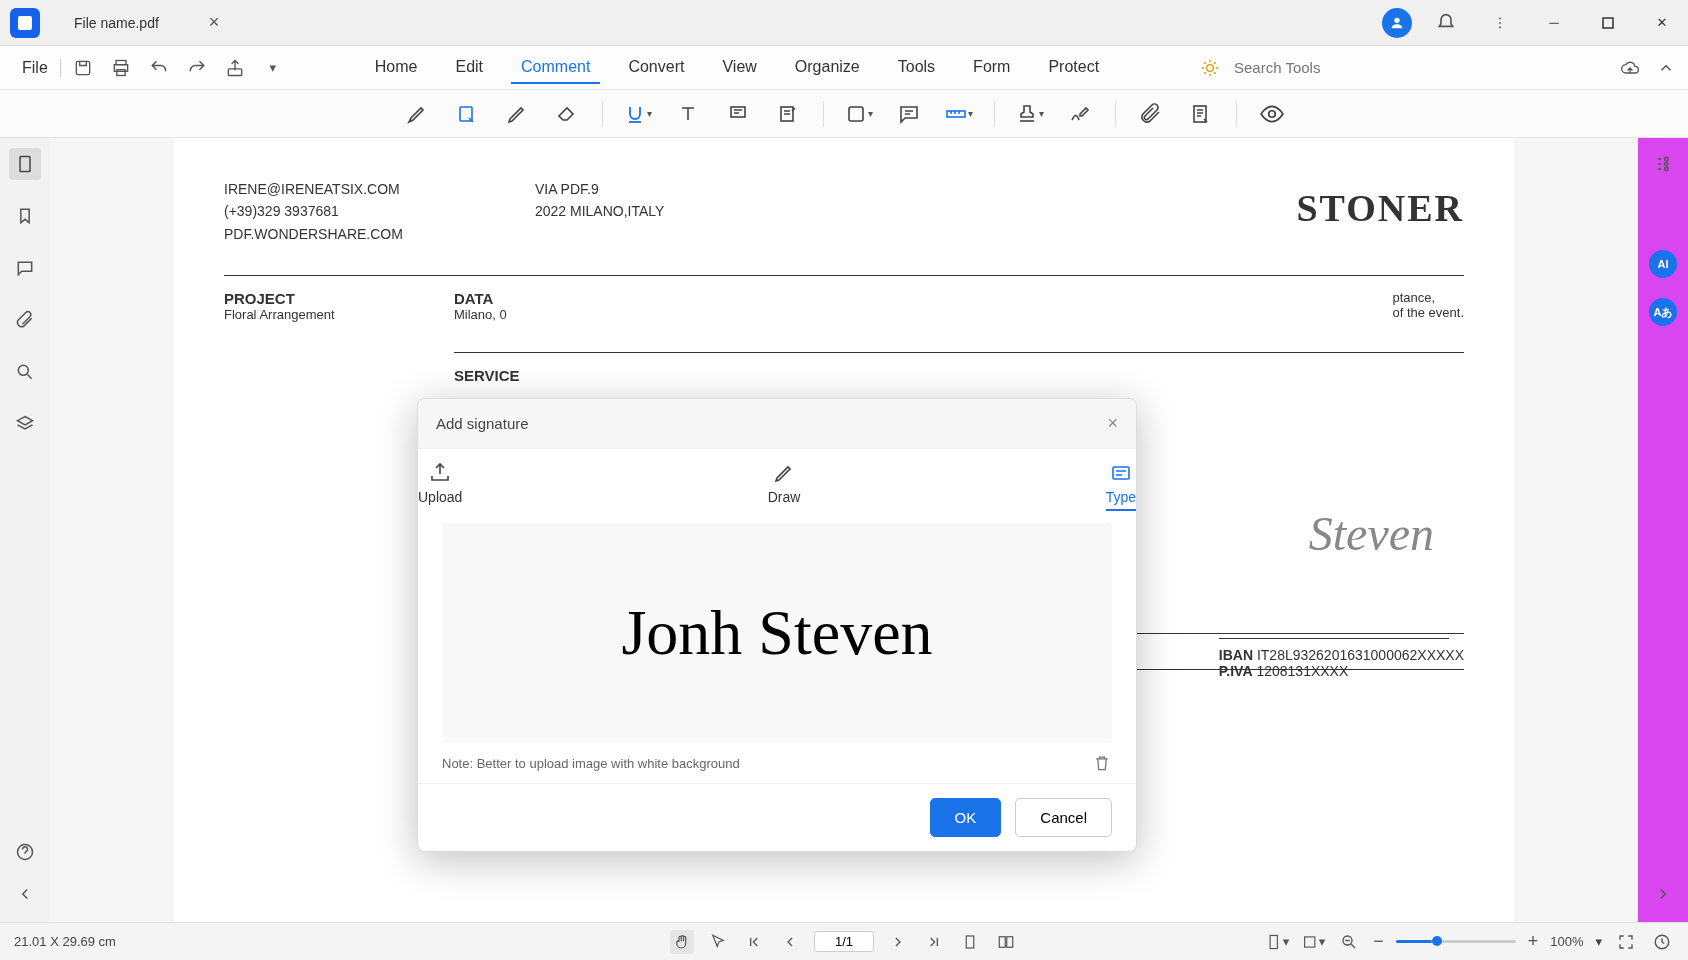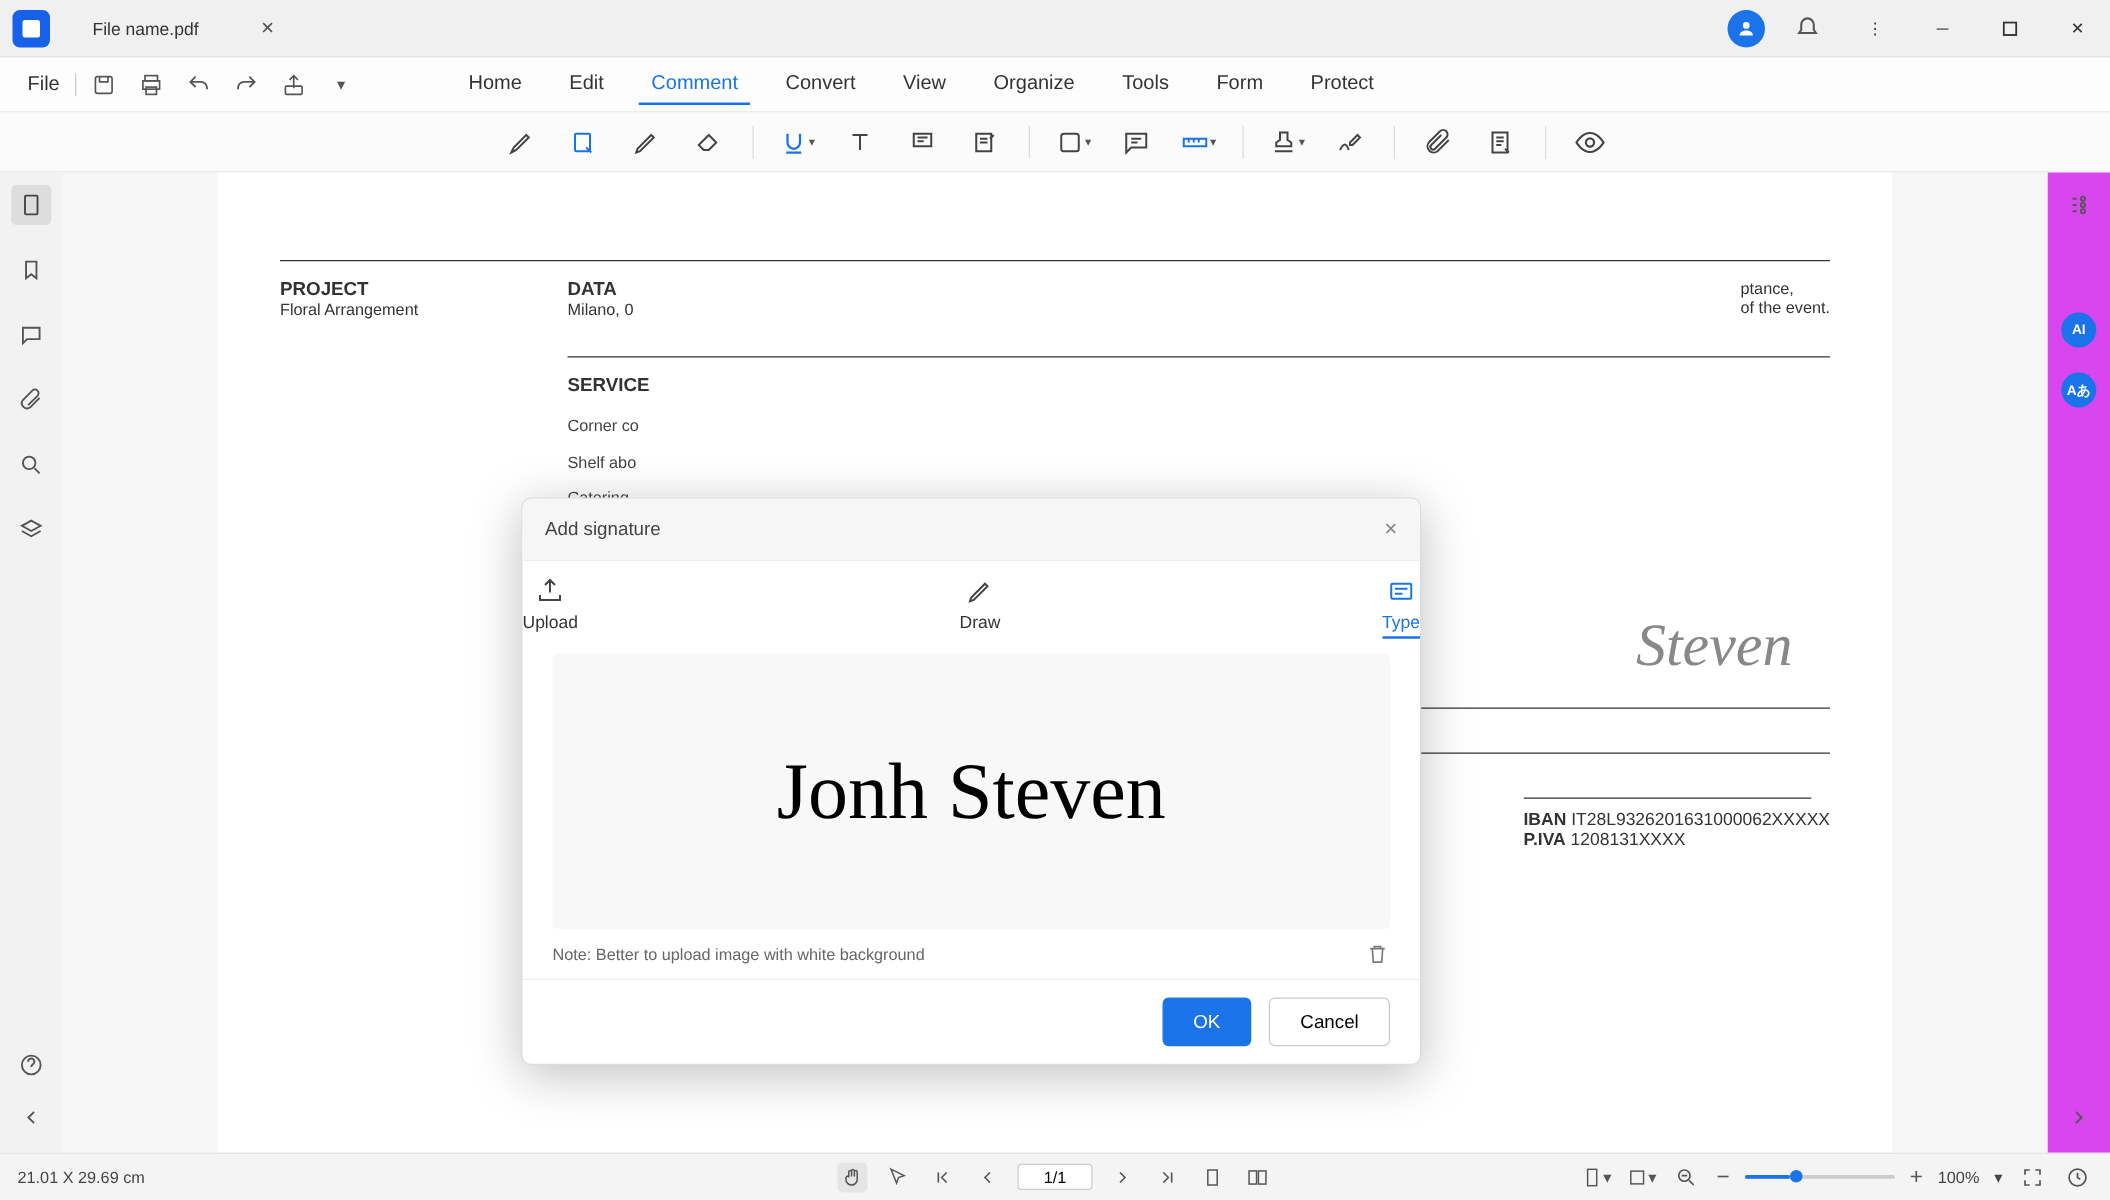--- a/index.html
+++ b/index.html
@@ -46,21 +46,21 @@
 .section-row { display: flex; margin-top: 30px; border-top: 1px solid #333; padding-top: 14px; }
 .section-label { font-weight: bold; font-size: 15px; }
 .col1 { width: 230px; }
 .col2 { width: 230px; }
 .services { margin-top: 30px; border-top: 1px solid #333; padding-top: 14px; }
 .services-list { margin-top: 10px; line-height: 2.2; color: #444; }
 .totals { margin-top: 10px; border-top: 1px solid #333; padding-top: 8px; }
 .total-row { display: flex; padding: 6px 0; }
 .total-row .lbl { width: 400px; font-weight: bold; }
 .total-row .lbl .sub { font-weight: normal; color: #666; }
-.sig-label { color: #888; font-style: italic; font-family: "Brush Script MT", cursive; font-size: 48px; position:absolute; right:80px; top:351px; }
+.sig-label { color: #888; font-style: italic; font-family: "Brush Script MT", cursive; font-size: 48px; position:absolute; right:80px; top:368px; }
 .iban-block { position: absolute; right: 50px; top: 500px; font-size:14px; }
 
 
 .modal-overlay { position: absolute; inset: 0; pointer-events: none; }
 .modal { position: absolute; left: 367px; top: 260px; width: 720px; background: white; border-radius: 8px; box-shadow: 0 8px 40px rgba(0,0,0,0.25); border:1px solid #ddd; pointer-events: auto; }
 .modal-header { padding: 14px 18px; font-size: 15px; color: #444; display:flex; align-items:center; border-bottom: 1px solid #eee; background:#f6f6f6; border-radius:8px 8px 0 0;}
 .modal-close { margin-left:auto; color:#888; font-size:18px; }
 .modal-tabs { display: flex; justify-content: space-between; gap: 40px; padding: 12px 0; }
 .modal-tab { display:flex; flex-direction:column; align-items:center; gap:4px; font-size:14px; color:#333; padding-bottom:4px;}
 .modal-tab.active { color:#1a73e8; border-bottom: 2px solid #1a73e8; }
@@ -156,20 +156,41 @@
     <div class="menu-item">Home</div>
     <div class="menu-item">Edit</div>
     <div class="menu-item active">Comment</div>
     <div class="menu-item">Convert</div>
     <div class="menu-item">View</div>
     <div class="menu-item">Organize</div>
     <div class="menu-item">Tools</div>
     <div class="menu-item">Form</div>
     <div class="menu-item">Protect</div>
   </div>
+  <div class="menu-right">
+    <div class="qa-icon" style="color:#d89b00;">
+      <svg width="20" height="20" viewBox="0 0 24 24" fill="none" stroke="currentColor" stroke-width="1.6">
+          <circle cx="12" cy="12" r="4"></circle>
+          <path d="M12 2v3M12 19v3M2 12h3M19 12h3M5 5l2 2M17 17l2 2M5 19l2-2M17 7l2-2"></path>
+        </svg>
+    </div>
+    <input class="search-input" placeholder="Search Tools" style="">
+    <div style="width:180px;"></div>
+    <div class="qa-icon">
+        <svg width="20" height="20" viewBox="0 0 24 24" fill="none" stroke="#555" stroke-width="1.6">
+          <path d="M7 18a5 5 0 010-10 6 6 0 0111 2 4 4 0 010 8H7z"></path>
+          <path d="M12 12v6M9 15l3-3 3 3"></path>
+        </svg>
+      </div>
+    <div class="qa-icon">
+        <svg width="18" height="18" viewBox="0 0 24 24" fill="none" stroke="#555" stroke-width="2">
+          <path d="M6 15l6-6 6 6"></path>
+        </svg>
+      </div>
+  </div>
 </div>
 
 <div class="toolbar">
   <div class="tb-icon">
       <svg width="24" height="24" viewBox="0 0 24 24" fill="none" stroke="#444" stroke-width="1.6">
         <path d="M4 20l4-2 10-10-2-2L6 16l-2 4z"></path>
       </svg>
     </div>
   <div class="tb-icon">
       <svg width="24" height="24" viewBox="0 0 24 24" fill="none" stroke="#1a73e8" stroke-width="1.6">
@@ -312,20 +333,32 @@
       <div class="sb-icon">
           <svg width="18" height="18" viewBox="0 0 24 24" fill="none" stroke="#555" stroke-width="2">
             <path d="M15 6l-6 6 6 6"></path>
           </svg>
         </div>
     </div>
   </div>
 
   <div class="document-area">
     <div class="page">
+      <div class="docheader">
+        <div>
+          <div>IRENE@IRENEATSIX.COM</div>
+          <div>(+39)329 3937681</div>
+          <div>PDF.WONDERSHARE.COM</div>
+        </div>
+        <div style="margin-left:-500px;">
+          <div>VIA PDF.9</div>
+          <div>2022 MILANO,ITALY</div>
+        </div>
+        <div class="brand">STONER</div>
+      </div>
 
       <div class="section-row">
         <div class="col1">
           <div class="section-label">PROJECT</div>
           <div>Floral Arrangement</div>
         </div>
         <div class="col2">
           <div class="section-label">DATA</div>
           <div>Milano, 0</div>
         </div>

